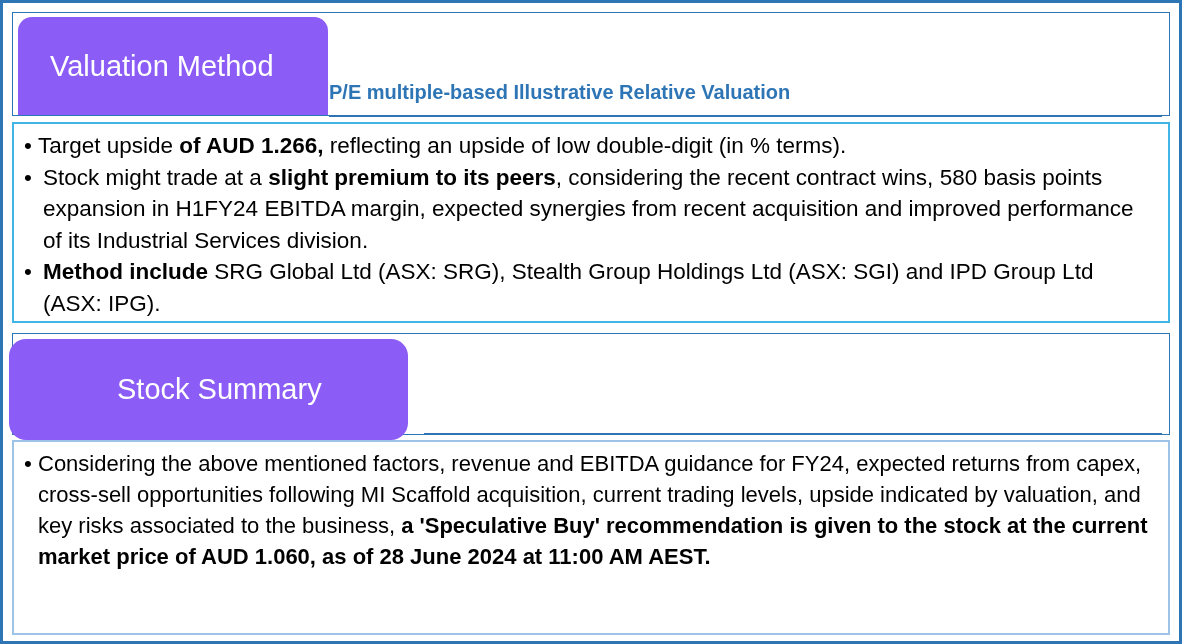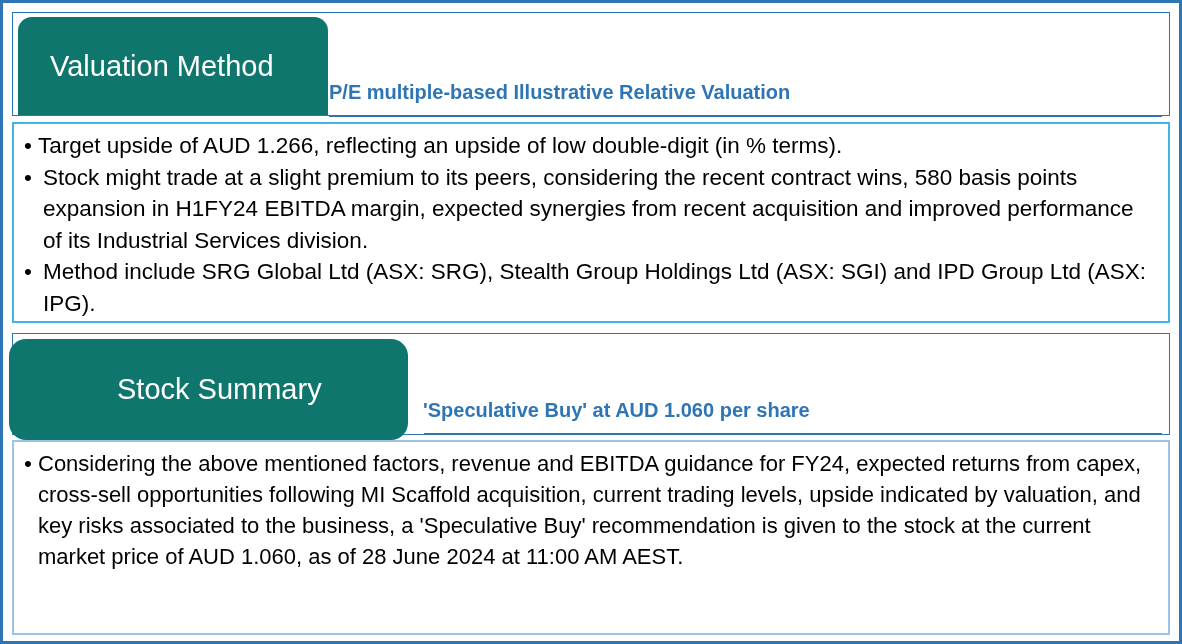--- a/index.html
+++ b/index.html
@@ -35,21 +35,21 @@
     height: 104px;
   }
   #summary-header-strip {
     left: 9px;
     top: 330px;
     width: 1158px;
     height: 102px;
   }
   .tab {
     position: absolute;
-    background: #0f766e;
+    background: #8b5cf6;
     border-radius: 14px 14px 14px 14px;
     color: #ffffff;
     display: flex;
     align-items: center;
     box-sizing: border-box;
   }
   #valuation-tab {
     left: 15px;
     top: 14px;
     width: 310px;
@@ -141,21 +141,21 @@
     flex: 1 1 auto;
   }
   .b1 .bullet-mark { width: 14px; }
   .b2 .bullet-mark { width: 19px; }
   .b3 .bullet-mark { width: 19px; }
   .bs .bullet-mark { width: 14px; }
   #summary-body .bullet-row {
     font-size: 22px;
     line-height: 1.41;
   }
-  b { font-weight: normal; }
+  b { font-weight: bold; }
 </style>
 </head>
 <body>
 
 <div class="slide">
 
   <div class="header-strip" id="valuation-header-strip"></div>
 
   <div class="tab" id="valuation-tab">
     <span class="tab-label">Valuation Method</span>
@@ -180,21 +180,20 @@
       <span class="bullet-text"><b>Method include</b><span> SRG Global Ltd (ASX: SRG), Stealth Group Holdings Ltd (ASX: SGI) and IPD Group Ltd (ASX: IPG).</span></span>
     </div>
   </div>
 
   <div class="header-strip" id="summary-header-strip"></div>
 
   <div class="tab" id="summary-tab">
     <span class="tab-label">Stock Summary</span>
   </div>
 
-  <div class="section-title" id="summary-title">'Speculative Buy' at AUD 1.060 per share</div>
   <div class="title-underline" id="summary-underline"></div>
 
   <div class="body-box" id="summary-body">
     <div class="bullet-row bs">
       <span class="bullet-mark">•</span>
       <span class="bullet-text"><span>Considering the above mentioned factors, revenue and EBITDA guidance for FY24, expected returns from capex, cross-sell opportunities following MI Scaffold acquisition, current trading levels, upside indicated by valuation, and key risks associated to the business, </span><b>a 'Speculative Buy' recommendation is given to the stock at the current market price of AUD 1.060, as of 28 June 2024 at 11:00 AM AEST.</b></span>
     </div>
   </div>
 
 </div>

